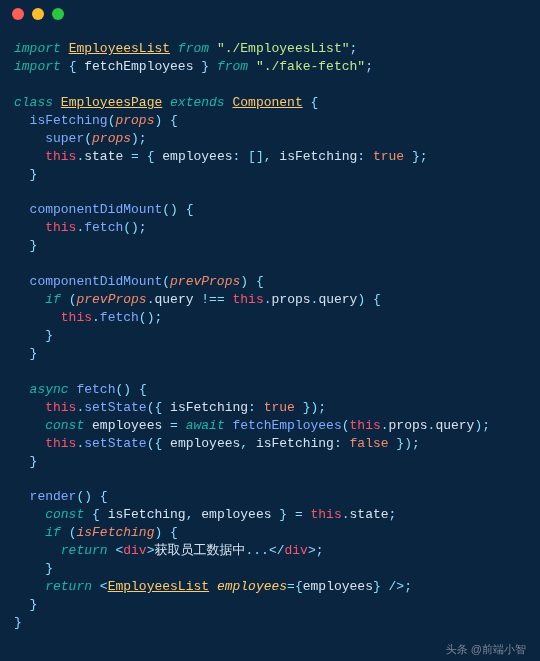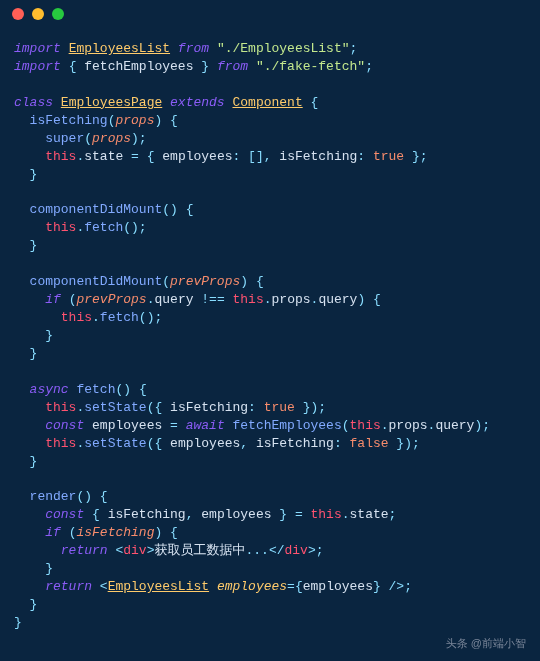--- a/index.html
+++ b/index.html
@@ -31,36 +31,36 @@
     border-radius: 50%;
   }
   .dot-red { background: #ff5f56; }
   .dot-yellow { background: #ffbd2e; }
   .dot-green { background: #27c93f; }
   .code {
     padding: 12px 14px 8px 14px;
     white-space: pre;
     color: #d6e2f0;
   }
-  .kw { color: #8b5cf6; font-style: italic; }
+  .kw { color: #14b8a6; font-style: italic; }
   .cls { color: #ffcb6b; text-decoration: underline; }
   .fn { color: #82aaff; }
   .str { color: #c3e88d; }
   .bool { color: #f78c6c; }
   .param { color: #f78c6c; font-style: italic; }
   .this { color: #ff5370; }
   .op { color: #89ddff; }
   .prop { color: #d6e2f0; }
   .punc { color: #89ddff; }
   .tag { color: #ff5370; }
   .attr { color: #ffcb6b; font-style: italic; }
   .txt { color: #d6e2f0; }
   .watermark {
     position: absolute;
-    bottom: 10px;
+    bottom: 4px;
     right: 14px;
     color: #7a8699;
     font-size: 11px;
     font-family: sans-serif;
   }
 </style>
 </head>
 <body>
 
 <div class="window">

